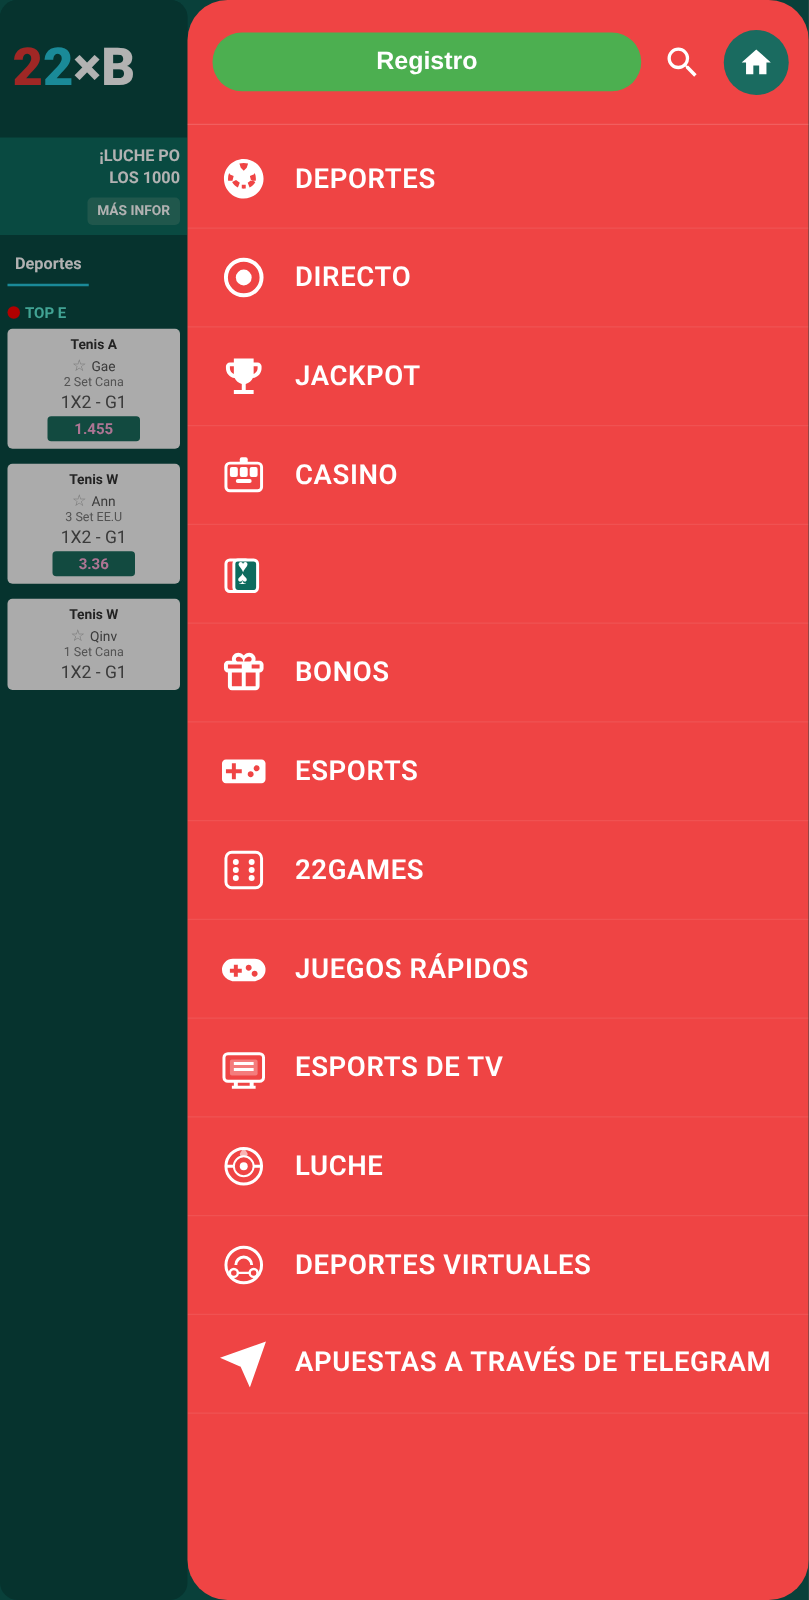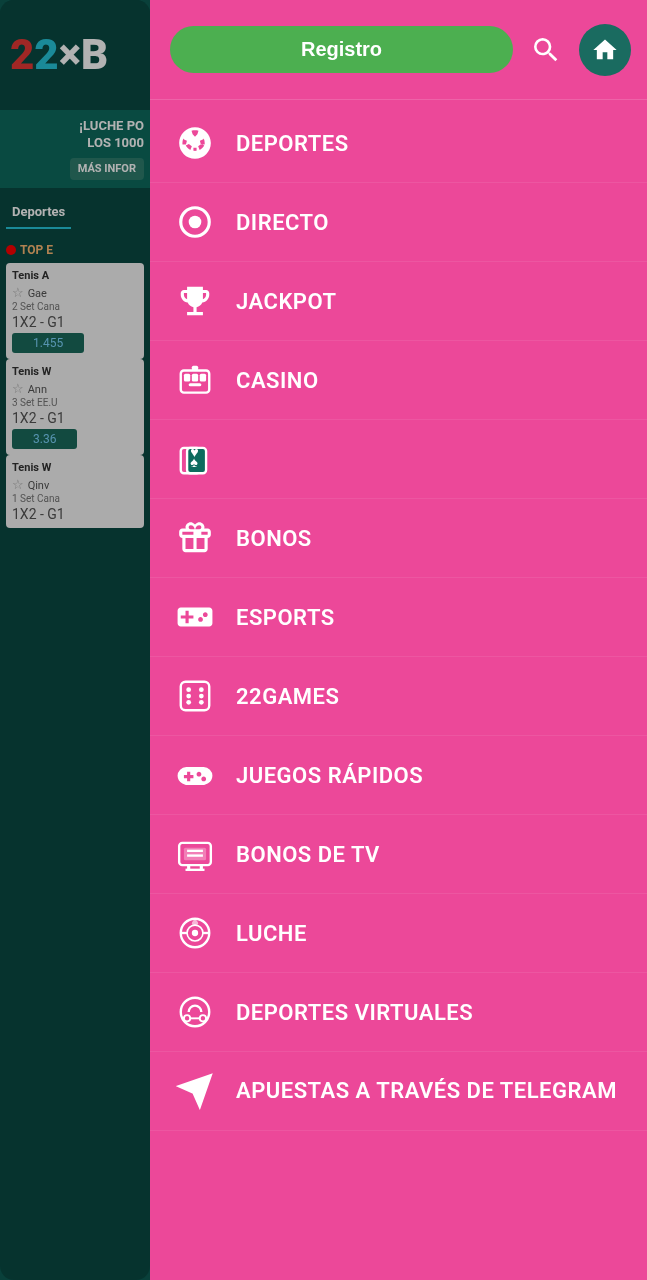--- a/index.html
+++ b/index.html
@@ -84,37 +84,38 @@
 
     .top-eventos {
       background: #0a4a43;
       padding: 6px;
     }
 
     .top-eventos-header {
       display: flex;
       align-items: center;
       gap: 4px;
-      color: #fdba74;
+      color: #5eead4;
       font-size: 12px;
       font-weight: bold;
       margin-bottom: 6px;
     }
 
     .red-dot {
       width: 10px; height: 10px;
       background: red;
       border-radius: 50%;
     }
 
     .match-card {
       background: #f5f5f5;
       border-radius: 4px;
       padding: 6px;
-      margin-bottom: 0;
+      margin-bottom: 12px;
+      text-align: center;
     }
 
     .match-title {
       font-size: 11px;
       font-weight: bold;
       color: #333;
     }
 
     .match-star {
       color: #aaa;
@@ -132,23 +133,23 @@
     }
 
     .match-type {
       font-size: 14px;
       color: #555;
       margin-top: 2px;
     }
 
     .match-odds {
       background: #1a6b5c;
-      color: #7dd3fc;
+      color: #f9a8d4;
       font-size: 12px;
-      font-weight: normal;
+      font-weight: bold;
       padding: 3px 21px;
       border-radius: 3px;
       display: inline-block;
       margin-top: 3px;
     }
 
     
     .overlay {
       position: absolute;
       top: 0; left: 0;
@@ -158,24 +159,25 @@
       z-index: 5;
     }
 
     
     .menu-drawer {
       position: absolute;
       top: 0;
       left: 150px;
       width: 497px;
       height: 1280px;
-      background: #ec4899;
+      background: #ef4444;
       z-index: 10;
       display: flex;
       flex-direction: column;
+      border-radius: 32px;
     }
 
     
     .menu-header {
       display: flex;
       align-items: center;
       padding: 16px 16px 16px 20px;
       gap: 12px;
       border-bottom: 1px solid rgba(255,255,255,0.15);
       height: 100px;
@@ -429,21 +431,21 @@
         <svg viewBox="0 0 24 24" fill="white">
           <rect x="2" y="5" width="20" height="14" rx="2" fill="none" stroke="white" stroke-width="1.5"></rect>
           <line x1="8" y1="19" x2="8" y2="22" stroke="white" stroke-width="2"></line>
           <line x1="16" y1="19" x2="16" y2="22" stroke="white" stroke-width="2"></line>
           <line x1="6" y1="22" x2="18" y2="22" stroke="white" stroke-width="1.5"></line>
           <rect x="5" y="8" width="14" height="8" rx="1" fill="white" opacity="0.3"></rect>
           <line x1="7" y1="10" x2="17" y2="10" stroke="white" stroke-width="1.5"></line>
           <line x1="7" y1="13" x2="17" y2="13" stroke="white" stroke-width="1.5"></line>
         </svg>
       </div>
-      <span class="menu-label">BONOS DE TV</span>
+      <span class="menu-label">ESPORTS DE TV</span>
     </div>
 
     <div class="menu-item">
       <div class="menu-icon">
         <svg viewBox="0 0 24 24" fill="white">
           <circle cx="12" cy="12" r="9" fill="none" stroke="white" stroke-width="1.5"></circle>
           <circle cx="12" cy="12" r="5" fill="none" stroke="white" stroke-width="1"></circle>
           <line x1="3" y1="12" x2="7" y2="12" stroke="white" stroke-width="1.5"></line>
           <line x1="17" y1="12" x2="21" y2="12" stroke="white" stroke-width="1.5"></line>
           <circle cx="12" cy="12" r="2" fill="white"></circle>

